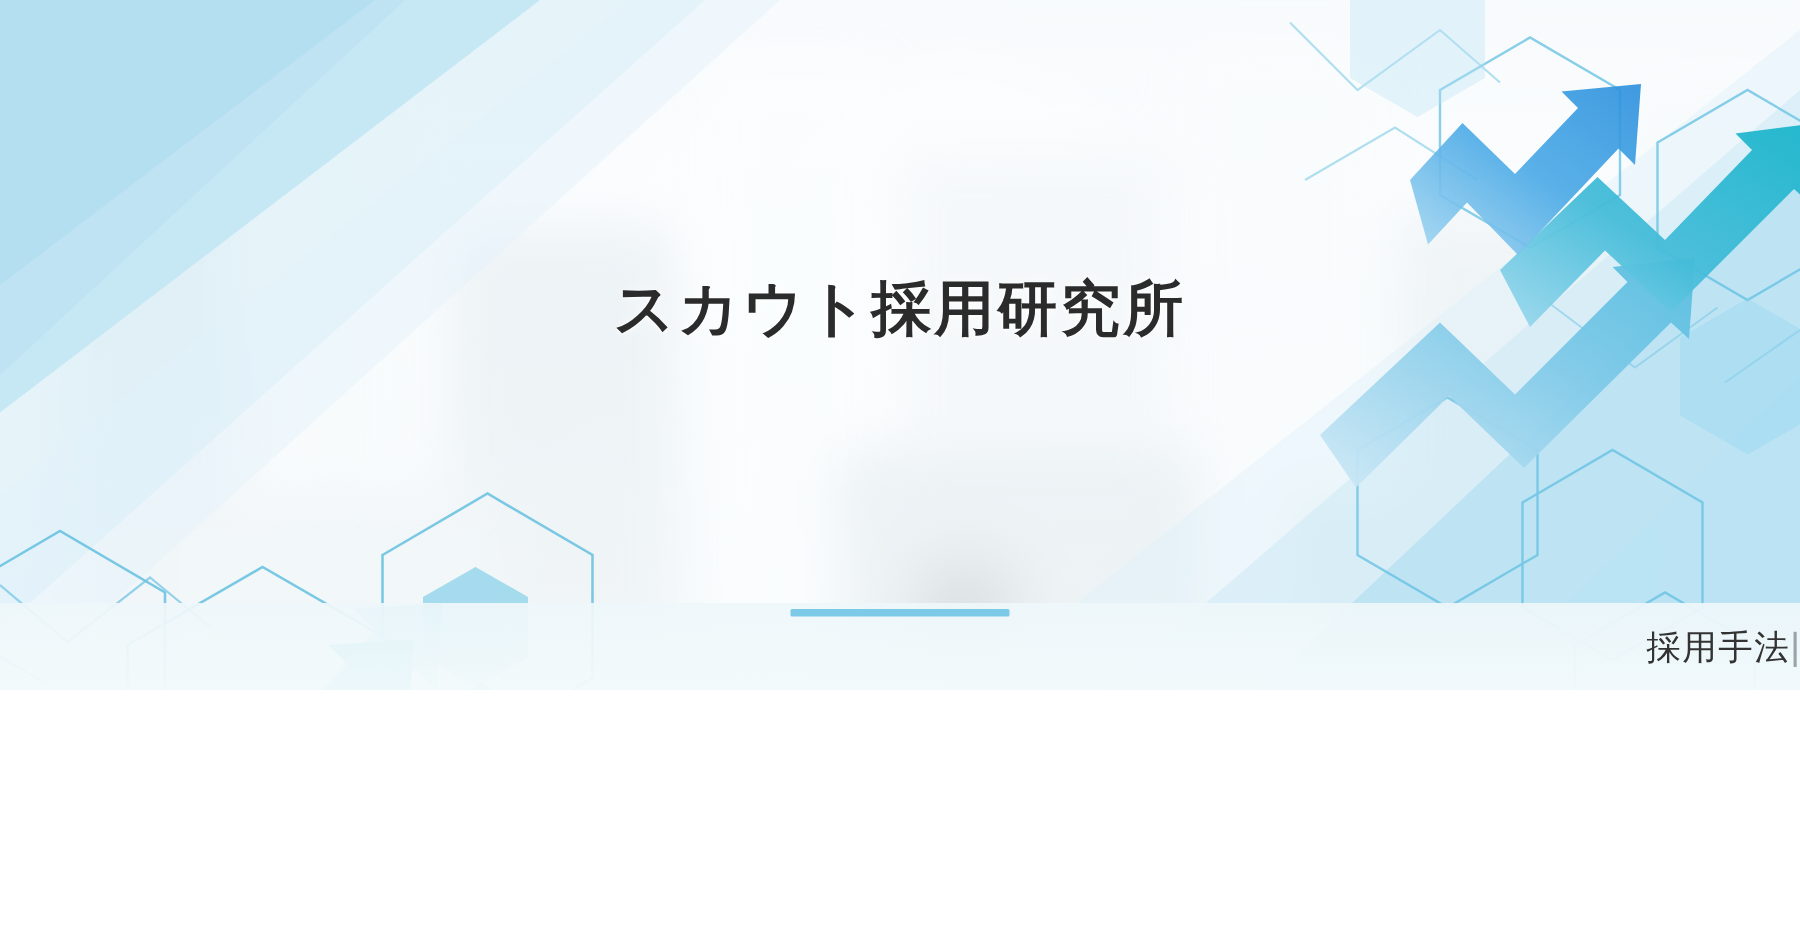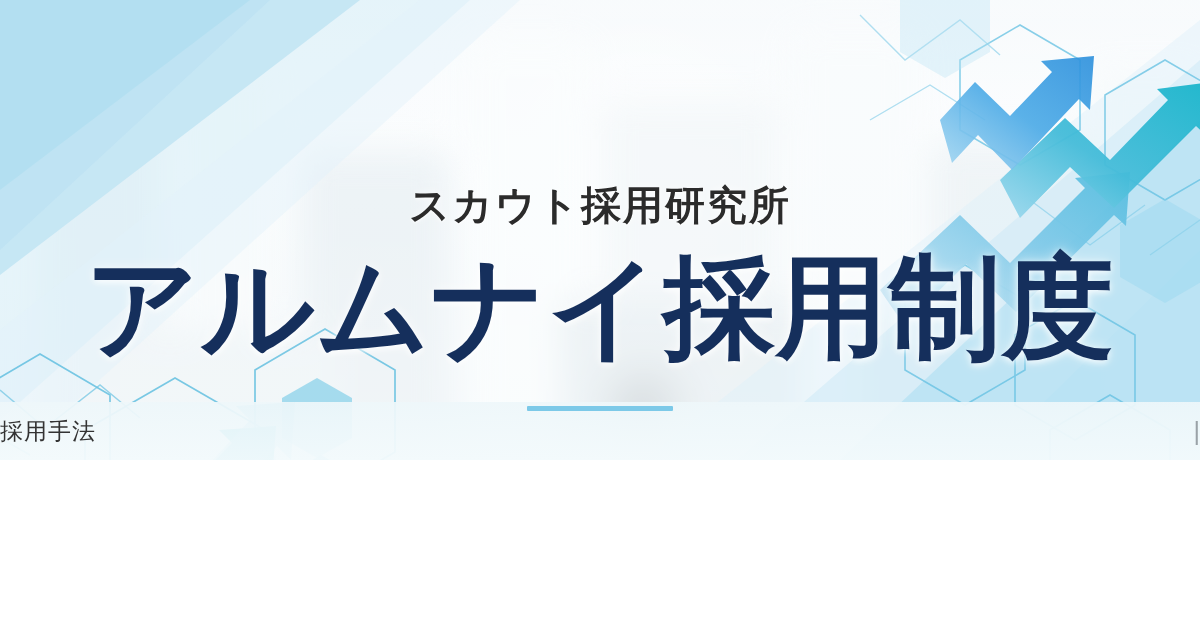--- a/index.html
+++ b/index.html
@@ -98,21 +98,21 @@
   }
   .divider {
     position:absolute; top:406px; left:50%;
     transform:translateX(-50%);
     width:146px; height:5px;
     background:#7cc9e8;
     border-radius:1px;
   }
   .footer {
     position:absolute; bottom:0; left:0; width:1200px; height:58px;
-    display:flex; align-items:center; justify-content:space-between;
+    display:flex; align-items:center; justify-content:flex-end;
     font-size:23px;
     color:#333333;
     white-space:nowrap;
   }
   .footer .sep { color:#9aa2a8; font-weight:300; font-size:25px; }
   .footer .jp { letter-spacing:1px; }
   .footer .en { letter-spacing:.2px; }
 </style>
 </head>
 <body>
@@ -231,21 +231,20 @@
 
     </g>
   </svg>
 
   <div class="bottom-band"></div>
 
   <div class="content">
 
     <div class="subtitle">スカウト採用研究所</div>
 
-    <h1 class="title">アルムナイ採用制度</h1>
 
     <div class="divider"></div>
 
     <div class="footer">
       <span class="jp">採用手法</span>
       <span class="sep">|</span>
     </div>
 
   </div>
 </div>

